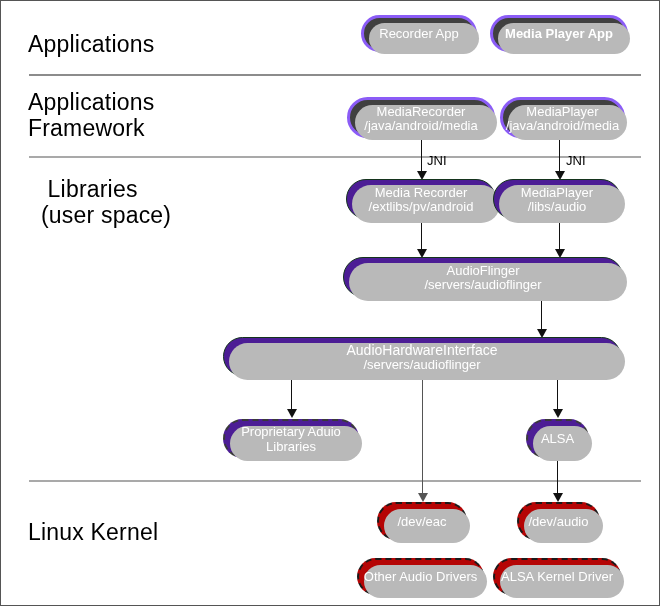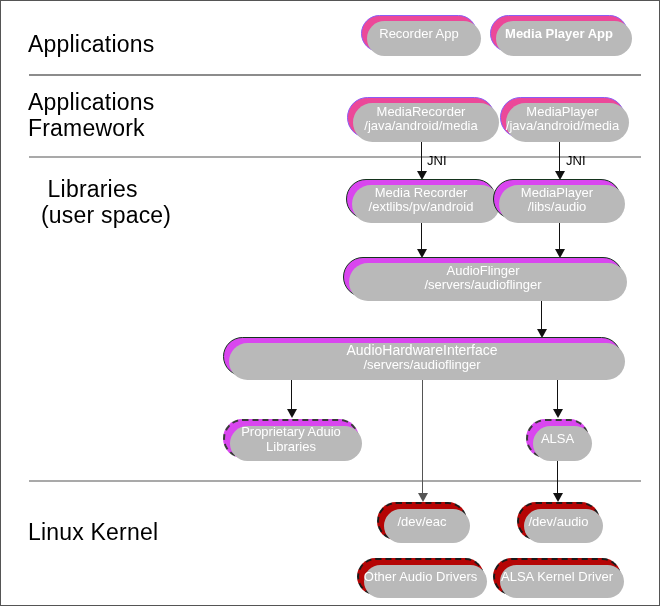--- a/index.html
+++ b/index.html
@@ -89,22 +89,22 @@
     line-height:15px;
     white-space:nowrap;
   }
   .node .title.two-line{white-space:normal;}
   .node .sub{
     font-size:13px;
     line-height:13px;
     white-space:nowrap;
   }
 
-  .node.blue{background:#ec4899;border:1px solid #8b5cf6;}
-  .node.green{background:#d946ef;border:1px solid #14341c;}
+  .node.blue{background:#404040;border:3px solid #8b5cf6;}
+  .node.green{background:#4c1d95;border:1px solid #14341c;}
   .node.red{background:#b50505;border:1px solid #2a0505;}
   .node.dashed{border:2px dashed #3a3a3a;}
   .node.red.dashed{border:2px dashed #1a1a1a;}
 
   .node.big .title{font-size:14px;}
 </style>
 </head>
 <body>
 
 <div id="stage">

